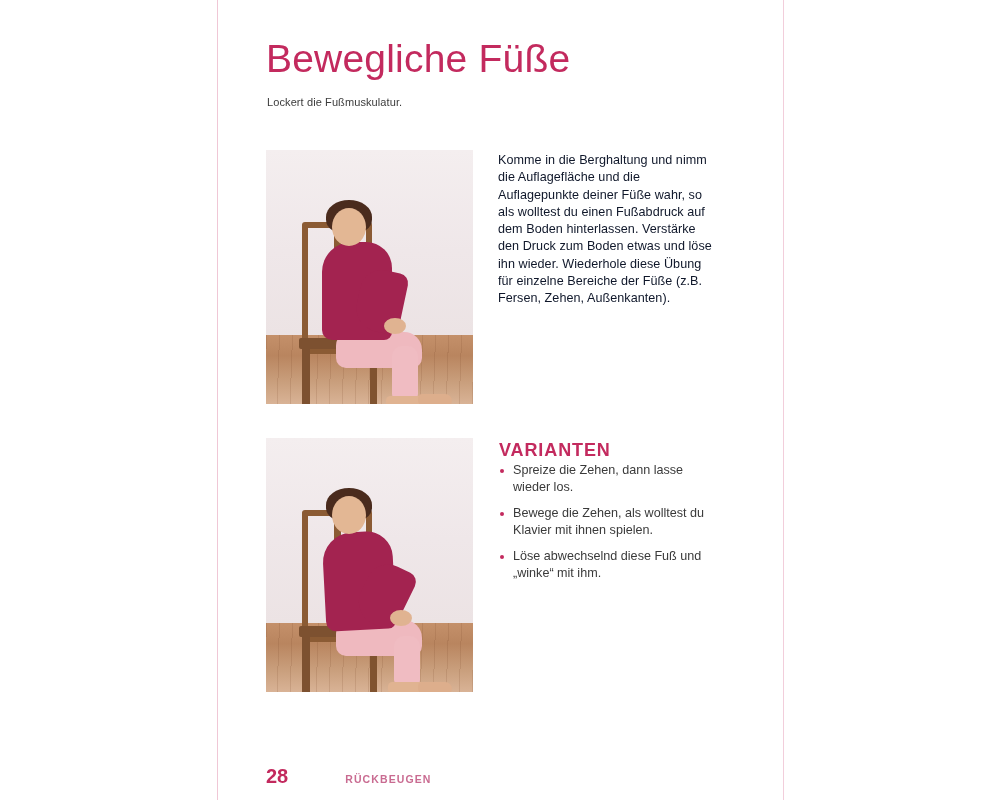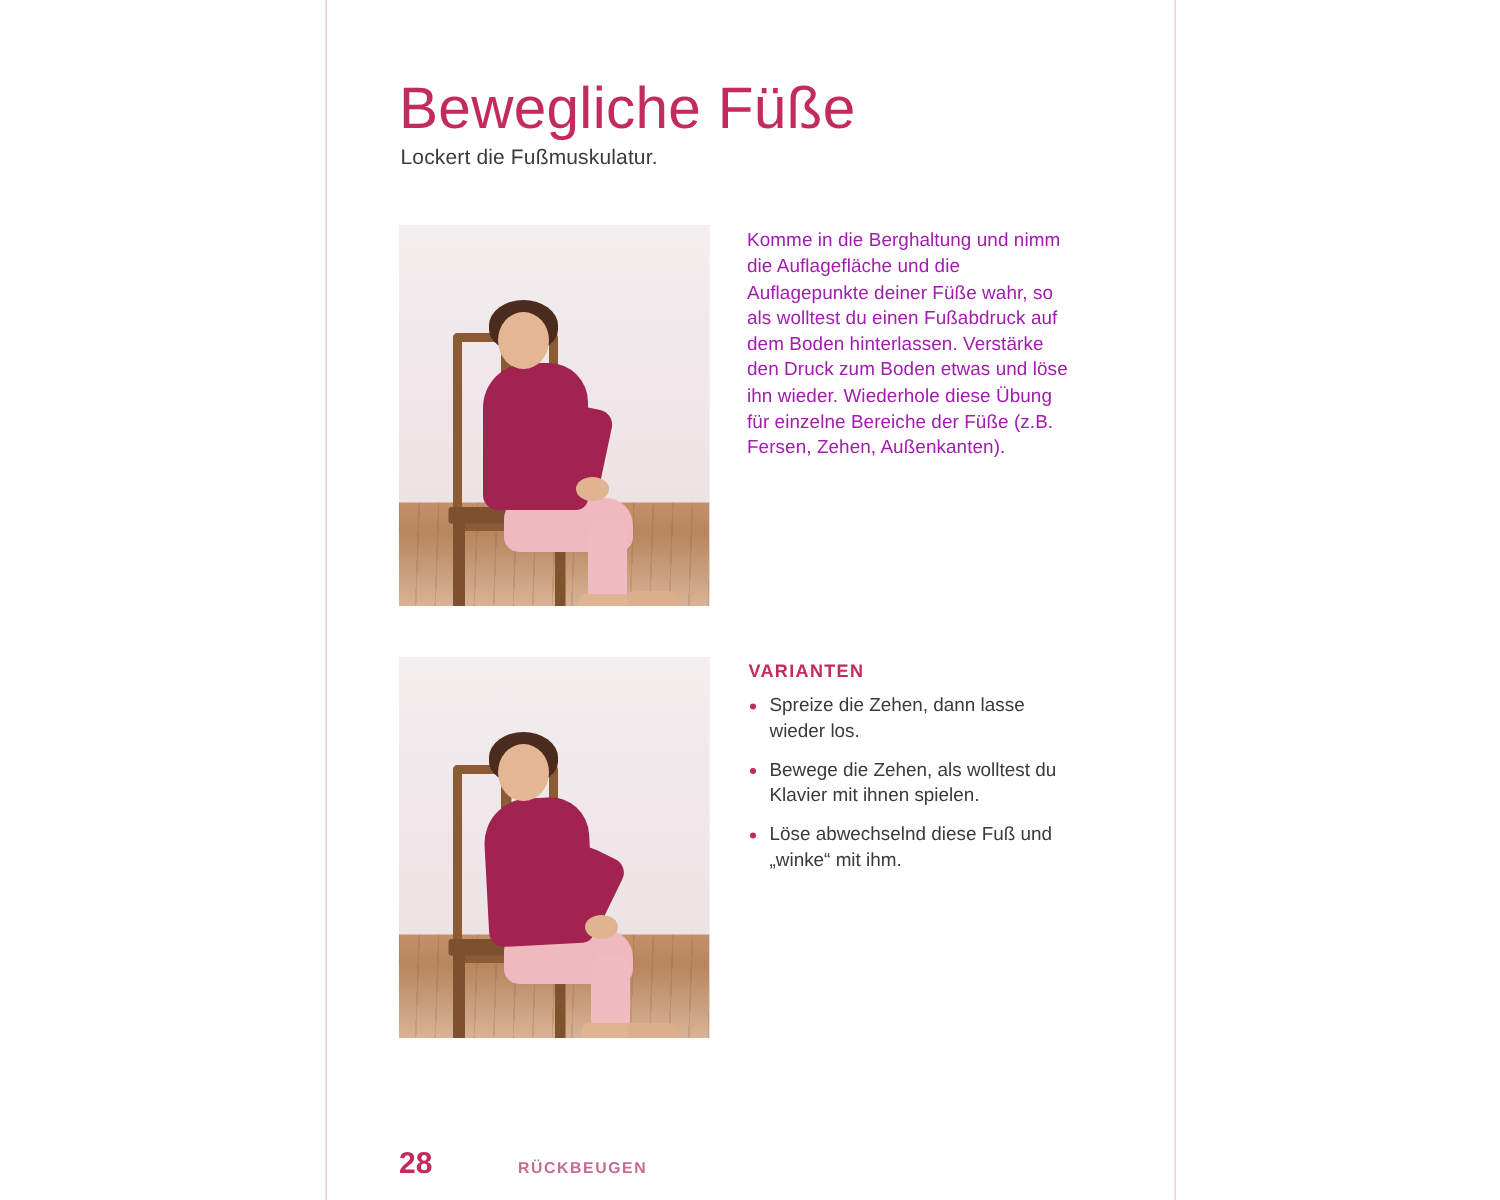--- a/index.html
+++ b/index.html
@@ -40,32 +40,32 @@
     position: absolute;
     left: 266px;
     top: 0;
     width: 470px;
     height: 800px;
   }
   h1.title {
     margin: 0;
     position: absolute;
     left: 0;
-    top: 52px;
+    top: 38px;
     font-size: 39px;
     font-weight: normal;
     color: #c32a5e;
     letter-spacing: 0.2px;
     line-height: 1.1;
   }
   .subtitle {
     position: absolute;
     left: 1px;
     top: 96px;
-    font-size: 14px;
+    font-size: 11px;
     color: #3b3b3b;
     letter-spacing: 0.1px;
   }
 
   
   .photo {
     position: absolute;
     left: 0;
     width: 207px;
     overflow: hidden;
@@ -234,29 +234,29 @@
   .photo-2 .person-foot { left: 122px; top: 244px; }
 
   
   .body-text {
     position: absolute;
     left: 232px;
     top: 152px;
     width: 216px;
     font-size: 12.6px;
     line-height: 17.3px;
-    color: #a21caf;
+    color: #0f172a;
     letter-spacing: 0.05px;
   }
 
   .variants-heading {
     position: absolute;
     left: 233px;
     top: 440px;
-    font-size: 12px;
+    font-size: 18px;
     font-weight: bold;
     color: #c32a5e;
     letter-spacing: 0.9px;
   }
   .variants-list {
     position: absolute;
     left: 233px;
     top: 462px;
     width: 220px;
     margin: 0;

